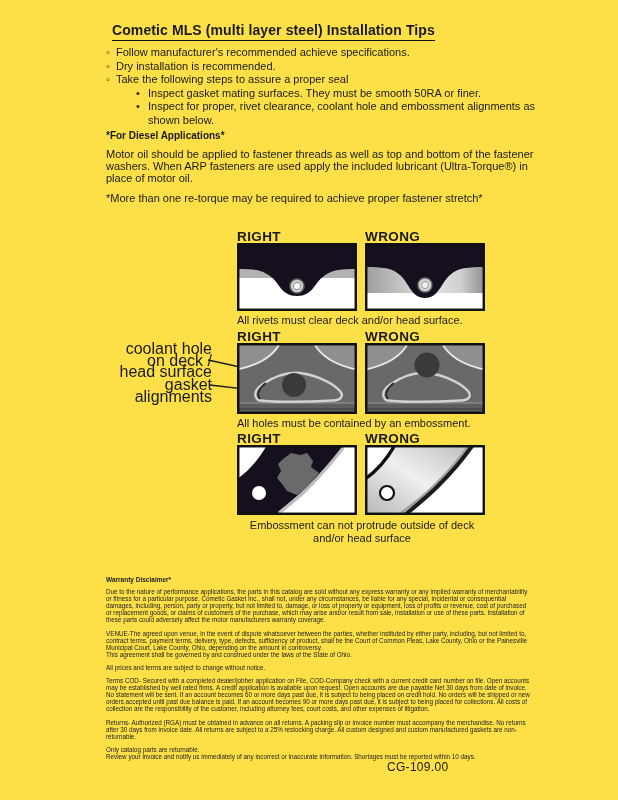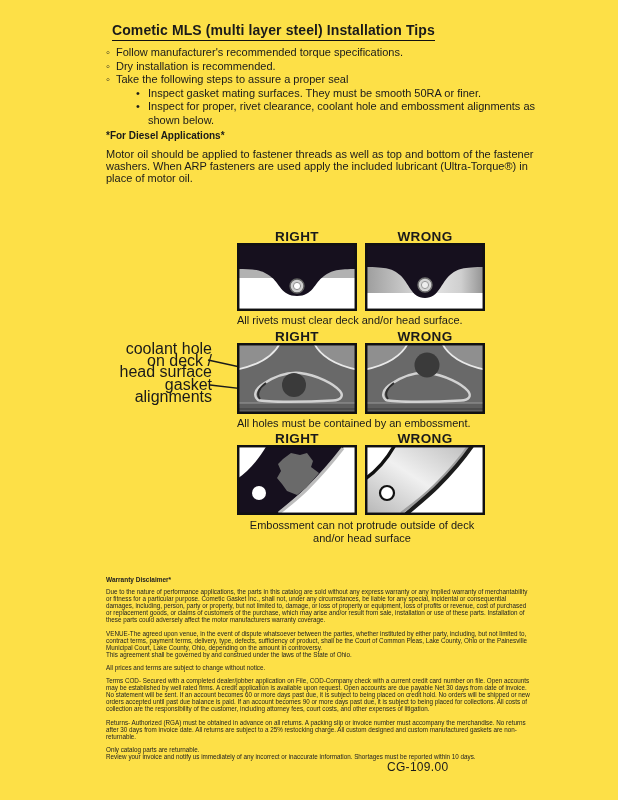--- a/index.html
+++ b/index.html
@@ -23,21 +23,21 @@
   .b2 { position:relative; padding-left:10px; margin-left:32px; }
   .b2::before { content:"•"; position:absolute; left:-2px; top:0; }
 
   
   .diesel { left:106px; top:114px; width:442px; font-size:11px; line-height:11.9px; }
   .diesel-h { font-size:10px; font-weight:bold; margin:16px 0 7px 0; }
   .diesel p { margin:0 0 7px 0; }
   .diesel p.gap { margin-bottom:8px; }
 
   
-  .fig-label { width:120px; text-align:center; font-size:13.5px; font-weight:600; letter-spacing:.4px; }
+  .fig-label { width:120px; font-size:13.5px; font-weight:600; letter-spacing:.4px; }
   .fig-frame { width:120px; }
   .fig-frame svg { display:block; }
   .fig-caption { font-size:11px;text-align:center; }
   .ann { width:96px; text-align:right; font-size:16px; line-height:11.5px; }
 
   
   .r1-right-label { left:237px; top:229px; }
   .r1-wrong-label { left:365px; top:229px; }
   .r1-right-img   { left:237px; top:243px; }
   .r1-wrong-img   { left:365px; top:243px; }
@@ -68,30 +68,31 @@
   .page-num { left:387px; top:760px; font-size:12px; letter-spacing:.3px; }
 </style>
 </head>
 <body>
 
 <div id="page">
 
   <div class="abs doc-title">Cometic MLS (multi layer steel) Installation Tips</div>
 
   <div class="abs bullets">
-    <div class="b1">Follow manufacturer's recommended torque specifications.</div>
+    <div class="b1">Follow manufacturer's recommended achieve specifications.</div>
     <div class="b1">Dry installation is recommended.</div>
     <div class="b1">Take the following steps to assure a proper seal</div>
     <div class="b2">Inspect gasket mating surfaces.  They must be smooth 50RA or finer.</div>
     <div class="b2">Inspect for proper, rivet clearance, coolant hole and embossment alignments as shown below.</div>
   </div>
 
   <div class="abs diesel">
     <div class="diesel-h">*For Diesel Applications*</div>
     <p class="gap">Motor oil should be applied to fastener threads as well as top and bottom of the fastener washers. When ARP fasteners are used apply the included lubricant (Ultra-Torque®) in place of motor oil.</p>
+    <p>*More than one re-torque may be required to achieve proper fastener stretch*</p>
   </div>
 
   <div class="abs fig-label r1-right-label">RIGHT</div>
   <div class="abs fig-label r1-wrong-label">WRONG</div>
 
   <div class="abs fig-frame r1-right-img">
     <svg width="120" height="68" viewBox="0 0 120 68">
       <rect x="0" y="0" width="120" height="68" fill="#ffffff"></rect>
       <rect x="0" y="26" width="120" height="9" fill="#b2b2b2"></rect>
       <path d="M0,0 H120 V26 C101,26 95,27 87,33 C77,40 76,53 60,53 C44,53 43,40 33,33 C25,27 19,26 0,26 Z" fill="#16101e"></path>

